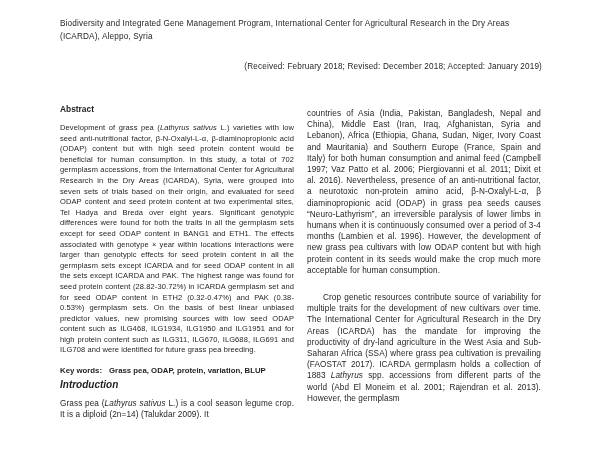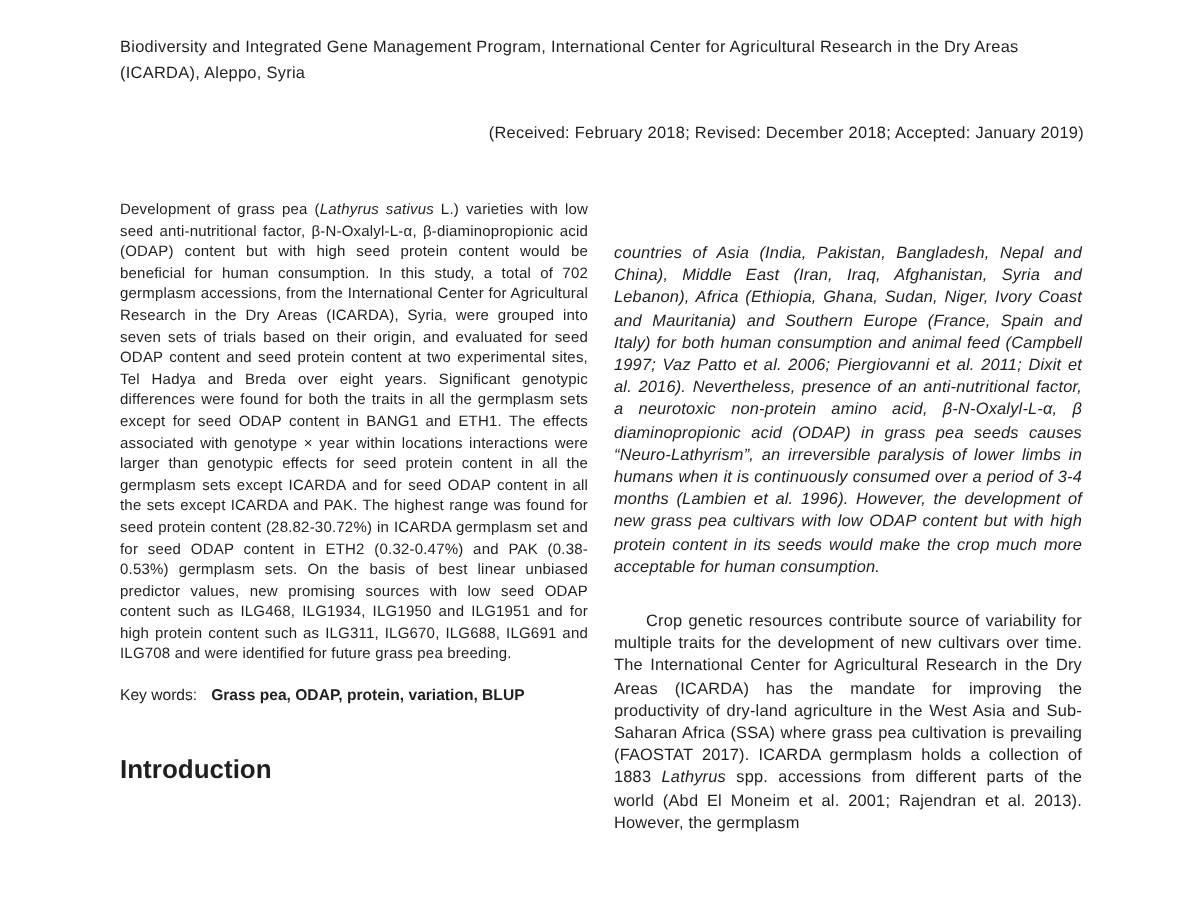--- a/index.html
+++ b/index.html
@@ -28,57 +28,59 @@
   .abstract-heading {
     font-weight: bold; font-size: 8.4px; margin: 4px 0 9px 0;
   }
   .abstract-body {
     font-weight: normal; font-size: 7.5px; line-height: 10.6px;
     text-align: justify; letter-spacing: 0.1px;
   }
   .keywords {
     margin-top: 10px; font-size: 7.8px; line-height: 10.6px;
   }
-  .keywords-label { font-weight: normal; margin-right: 7px; text-align: center; }
+  .keywords-label { font-weight: bold; margin-right: 7px; text-align: center; }
   .keywords-value { font-weight: bold; }
   .intro-heading {
-    font-weight: bold; font-size: 13px; margin-top: 23px;
+    font-weight: bold; font-size: 10px; margin-top: 2px; font-style: italic;
   }
   .intro-body {
     font-size: 8.2px; line-height: 11px; text-align: justify;
     margin-top: 8px; letter-spacing: 0.1px;
   }
   .right-col p {
     font-size: 8.2px; line-height: 11.2px; text-align: justify;
     margin: 0; letter-spacing: 0.1px;
   }
-  .right-col p.first { margin-top: 21px; font-style: italic; }
+  .right-col p.first { margin-top: 8px; }
   .right-col p.indented { margin-top: 16px; text-indent: 16px; }
 </style>
 </head>
 <body>
 
 <div>
 
   <div class="affiliation">Biodiversity and Integrated Gene Management Program, International Center for Agricultural Research in the Dry Areas (ICARDA), Aleppo, Syria</div>
 
   <div class="dates">(Received: February 2018; Revised: December 2018; Accepted: January 2019)</div>
 
   <div class="columns">
 
     <div class="col">
+      <div class="abstract-heading">Abstract</div>
 
       <div class="abstract-body"><span>Development of grass pea (</span><span style="font-style: italic;">Lathyrus sativus</span><span> L.) varieties with low seed anti-nutritional factor, β-N-Oxalyl-L-α, β-diaminopropionic acid (ODAP) content but with high seed protein content would be beneficial for human consumption. In this study, a total of 702 germplasm accessions, from the International Center for Agricultural Research in the Dry Areas (ICARDA), Syria, were grouped into seven sets of trials based on their origin, and evaluated for seed ODAP content and seed protein content at two experimental sites, Tel Hadya and Breda over eight years. Significant genotypic differences were found for both the traits in all the germplasm sets except for seed ODAP content in BANG1 and ETH1. The effects associated with genotype × year within locations interactions were larger than genotypic effects for seed protein content in all the germplasm sets except ICARDA and for seed ODAP content in all the sets except ICARDA and PAK. The highest range was found for seed protein content (28.82-30.72%) in ICARDA germplasm set and for seed ODAP content in ETH2 (0.32-0.47%) and PAK (0.38-0.53%) germplasm sets. On the basis of best linear unbiased predictor values, new promising sources with low seed ODAP content such as ILG468, ILG1934, ILG1950 and ILG1951 and for high protein content such as ILG311, ILG670, ILG688, ILG691 and ILG708 and were identified for future grass pea breeding.</span></div>
 
       <div class="keywords">
         <span class="keywords-label">Key words:</span><span class="keywords-value">Grass pea, ODAP, protein, variation, BLUP</span>
       </div>
 
       <div class="intro-heading">Introduction</div>
 
+      <div class="intro-body"><span>Grass pea (</span><span style="font-style: italic;">Lathyrus sativus</span><span> L.) is a cool season legume crop. It is a diploid (2n=14) (Talukdar 2009). It</span></div>
     </div>
 
     <div class="col right-col">
       <p class="first"><span>countries of Asia (India, Pakistan, Bangladesh, Nepal and China), Middle East (Iran, Iraq, Afghanistan, Syria and Lebanon), Africa (Ethiopia, Ghana, Sudan, Niger, Ivory Coast and Mauritania) and Southern Europe (France, Spain and Italy) for both human consumption and animal feed (Campbell 1997; Vaz Patto et al. 2006; Piergiovanni et al. 2011; Dixit et al. 2016). Nevertheless, presence of an anti-nutritional factor, a neurotoxic non-protein amino acid, β-N-Oxalyl-L-α, β diaminopropionic acid (ODAP) in grass pea seeds causes “Neuro-Lathyrism”, an irreversible paralysis of lower limbs in humans when it is continuously consumed over a period of 3-4 months (Lambien et al. 1996). However, the development of new grass pea cultivars with low ODAP content but with high protein content in its seeds would make the crop much more acceptable for human consumption.</span></p>
       <p class="indented"><span>Crop genetic resources contribute source of variability for multiple traits for the development of new cultivars over time. The International Center for Agricultural Research in the Dry Areas (ICARDA) has the mandate for improving the productivity of dry-land agriculture in the West Asia and Sub-Saharan Africa (SSA) where grass pea cultivation is prevailing (FAOSTAT 2017). ICARDA germplasm holds a collection of 1883 </span><span style="font-style: italic;">Lathyrus</span><span> spp. accessions from different parts of the world (Abd El Moneim et al. 2001; Rajendran et al. 2013). However, the germplasm</span></p>
     </div>
 
   </div>
 </div>
 

